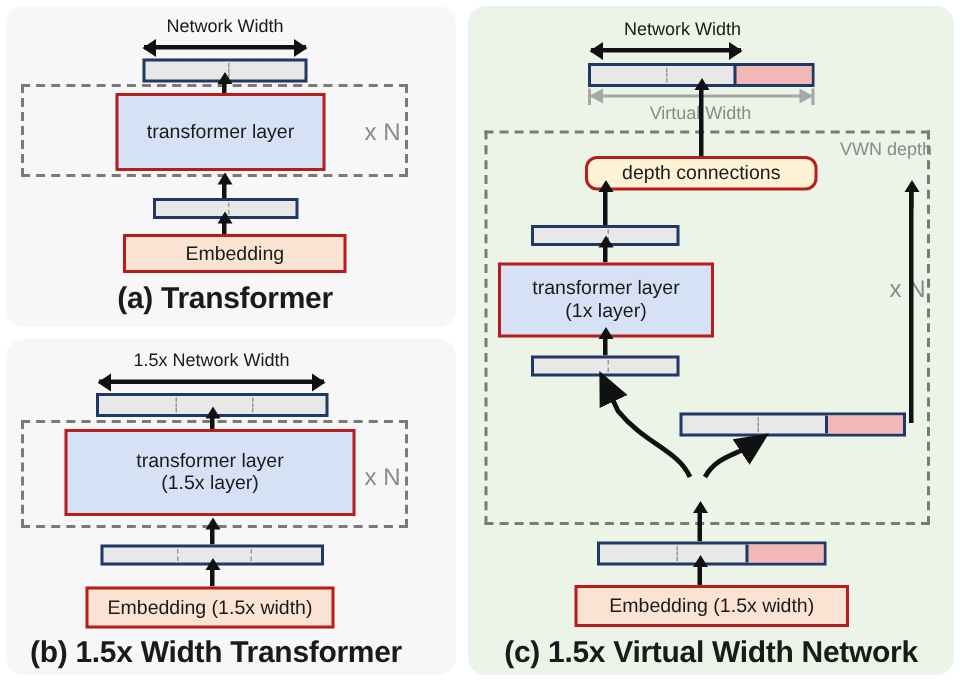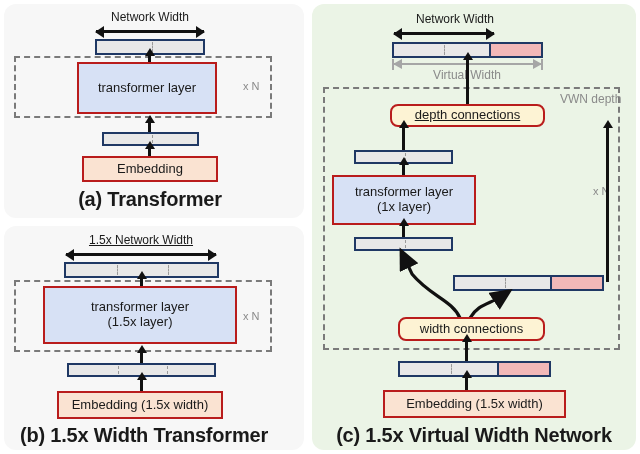--- a/index.html
+++ b/index.html
@@ -57,21 +57,21 @@
   .dimarrow.gray::after{border-left-color:#a6a6a6;border-top-width:5px;border-bottom-width:5px;}
   .dimtick{position:absolute;width:2px;background:#a6a6a6;}
 
   .lbl{position:absolute;font-size:12px;white-space:nowrap;}
   .lbl.center{transform:translateX(-50%);}
   .lbl.gray{color:#8a8a8a;}
   .caption{
     position:absolute;font-size:20px;font-weight:bold;white-space:nowrap;
     transform:translateX(-50%);letter-spacing:-0.2px;
   }
-  .xn{position:absolute;font-size:11px;color:#8a8a8a;white-space:nowrap;}
+  .xn{position:absolute;font-size:16px;color:#8a8a8a;white-space:nowrap;}
   .vline{position:absolute;background:#111;width:3px;}
   .curve{position:absolute;left:0;top:0;overflow:visible;}
 </style>
 </head>
 <body>
 
 <div class="panel" id="panel-a">
 
   <div class="lbl center" style="left:146px;top:6px;">Network Width</div>
   <div class="dimarrow" style="left:92px;top:26px;width:108px;"></div>
@@ -90,30 +90,30 @@
   </div>
 
   <div class="arrow" style="left:144px;top:118px;height:10px;"></div>
 
   <div class="bar" style="left:98px;top:128px;width:97px;height:14px;">
     <div class="seg-div" style="left:48px;"></div>
   </div>
 
   <div class="arrow" style="left:144px;top:144px;height:9px;"></div>
 
-  <div class="box peach" style="left:78px;top:152px;width:136px;height:26px;font-size:13px;">
+  <div class="box peach" style="left:78px;top:152px;width:149px;height:26px;font-size:13px;">
     <span>Embedding</span>
   </div>
 
   <div class="caption" style="left:146px;top:184px;">(a) Transformer</div>
 </div>
 
 <div class="panel" id="panel-b">
 
-  <div class="lbl center" style="left:137px;top:7px;text-decoration:underline;">1.5x Network Width</div>
+  <div class="lbl center" style="left:137px;top:7px;">1.5x Network Width</div>
   <div class="dimarrow" style="left:62px;top:27px;width:150px;"></div>
 
   <div class="bar" style="left:60px;top:36px;width:155px;height:16px;">
     <div class="seg-div" style="left:51px;"></div>
     <div class="seg-div" style="left:102px;"></div>
   </div>
 
   <div class="dashbox" style="left:10px;top:54px;width:258px;height:72px;"></div>
   <div class="xn" style="left:239px;top:84px;">x N</div>
 
@@ -154,21 +154,21 @@
   <div class="dimtick" style="left:80px;top:55px;height:11px;"></div>
   <div class="dimtick" style="left:229px;top:55px;height:11px;"></div>
   <div class="lbl center gray" style="left:155px;top:64px;">Virtual Width</div>
 
   <div class="dashbox" style="left:11px;top:83px;width:297px;height:263px;"></div>
   <div class="lbl gray" style="left:248px;top:88px;">VWN depth</div>
   <div class="xn" style="left:281px;top:181px;">x N</div>
 
   <div class="arrow" style="left:154px;top:55px;height:45px;"></div>
 
-  <div class="box cream" style="left:78px;top:100px;width:155px;height:23px;font-size:13px;text-decoration:underline;">
+  <div class="box cream" style="left:78px;top:100px;width:155px;height:23px;font-size:13px;">
     <span>depth connections</span>
   </div>
 
   <div class="arrow" style="left:90px;top:123px;height:31px;"></div>
   <div class="vline" style="left:294px;top:123px;height:155px;"></div>
   <div class="arrow" style="left:294px;top:123px;height:12px;"></div>
 
   <div class="bar" style="left:42px;top:146px;width:99px;height:14px;">
     <div class="seg-div" style="left:49px;"></div>
   </div>
@@ -194,23 +194,20 @@
   <svg class="curve" width="324" height="446">
     <defs>
       <marker id="ah" markerWidth="7" markerHeight="7" refX="3" refY="3.2" orient="auto">
         <path d="M0,0 L7,3.2 L0,6.4 z" fill="#111"></path>
       </marker>
     </defs>
     <path d="M148,314 C 140,296 118,292 100,270 L 93,255" fill="none" stroke="#111" stroke-width="3.2" marker-end="url(#ah)"></path>
     <path d="M158,314 C 166,300 178,300 190,292" fill="none" stroke="#111" stroke-width="3.2" marker-end="url(#ah)"></path>
   </svg>
 
-  <div class="box cream" style="left:86px;top:313px;width:147px;height:24px;font-size:13px;">
-    <span>width connections</span>
-  </div>
 
   <div class="arrow" style="left:153px;top:337px;height:20px;"></div>
 
   <div class="bar" style="left:86px;top:357px;width:153px;height:16px;">
     <div class="seg-div" style="left:51px;"></div>
     <div class="pink" style="width:52px;"></div>
   </div>
 
   <div class="arrow" style="left:153px;top:373px;height:13px;"></div>
 

